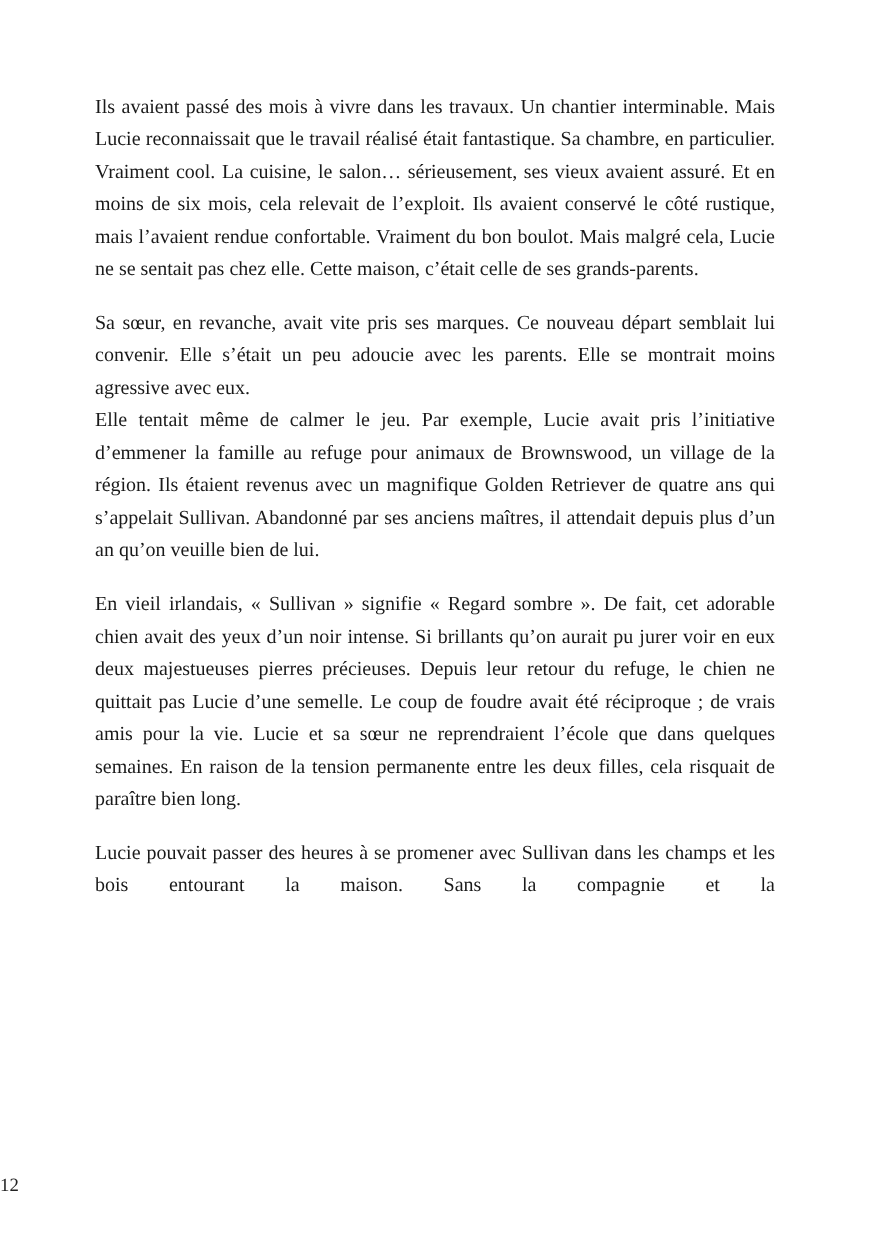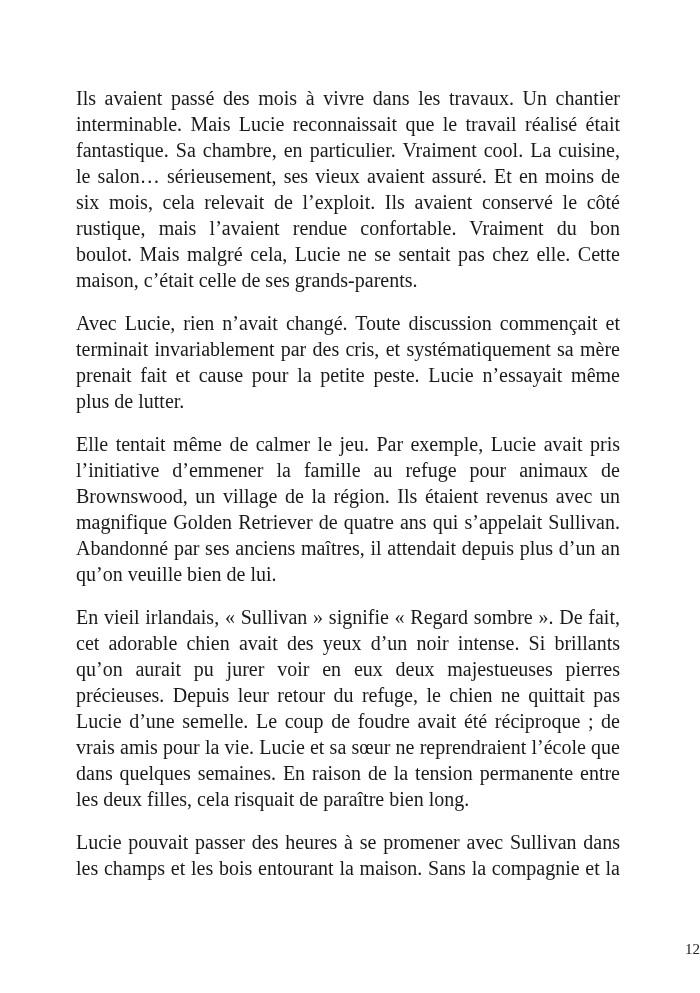--- a/index.html
+++ b/index.html
@@ -15,44 +15,44 @@
       font-family: "Liberation Serif", "DejaVu Serif", serif;
       color: #1a1a1a;
     }
     .page {
       position: absolute;
       left: 76px;
       top: 73px;
       width: 544px;
     }
     .para {
-      margin: 12px 0 17px 0;
-      font-size: 20px;
+      margin: 0 0 17px 0;
+      font-size: 16px;
       line-height: 26px;
       text-align: justify;
       text-align-last: left;
     }
     .para.tight {
       margin-bottom: 0;
     }
     .page-number {
       position: absolute;
       left: 0;
       width: 700px;
       top: 940px;
-      text-align: right;
+      text-align: left;
       font-size: 15px;
       line-height: 18px;
       color: #222;
     }
   </style>
 </head>
 <body>
 
 <div class="page">
   <p class="para">Ils avaient passé des mois à vivre dans les travaux. Un chantier interminable. Mais Lucie reconnaissait que le travail réalisé était fantastique. Sa chambre, en particulier. Vraiment cool. La cuisine, le salon… sérieusement, ses vieux avaient assuré. Et en moins de six mois, cela relevait de l’exploit. Ils avaient conservé le côté rustique, mais l’avaient rendue confortable. Vraiment du bon boulot. Mais malgré cela, Lucie ne se sentait pas chez elle. Cette maison, c’était celle de ses grands-parents.</p>
-  <p class="para">Avec Lucie, rien n’avait changé. Toute discussion commençait et terminait invariablement par des cris, et systématiquement sa mère prenait fait et cause pour la petite peste. Lucie n’essayait même plus de lutter.</p>
+  <p class="para tight">Sa sœur, en revanche, avait vite pris ses marques. Ce nouveau départ semblait lui convenir. Elle s’était un peu adoucie avec les parents. Elle se montrait moins agressive avec eux.</p>
   <p class="para">Elle tentait même de calmer le jeu. Par exemple, Lucie avait pris l’initiative d’emmener la famille au refuge pour animaux de Brownswood, un village de la région. Ils étaient revenus avec un magnifique Golden Retriever de quatre ans qui s’appelait Sullivan. Abandonné par ses anciens maîtres, il attendait depuis plus d’un an qu’on veuille bien de lui.</p>
   <p class="para">En vieil irlandais, « Sullivan » signifie « Regard sombre ». De fait, cet adorable chien avait des yeux d’un noir intense. Si brillants qu’on aurait pu jurer voir en eux deux majestueuses pierres précieuses. Depuis leur retour du refuge, le chien ne quittait pas Lucie d’une semelle. Le coup de foudre avait été réciproque ; de vrais amis pour la vie. Lucie et sa sœur ne reprendraient l’école que dans quelques semaines. En raison de la tension permanente entre les deux filles, cela risquait de paraître bien long.</p>
   <p class="para" style="text-align-last: justify;">Lucie pouvait passer des heures à se promener avec Sullivan dans les champs et les bois entourant la maison. Sans la compagnie et la</p>
 </div>
 
 <div class="page-number">12</div>
 
 </body></html>

